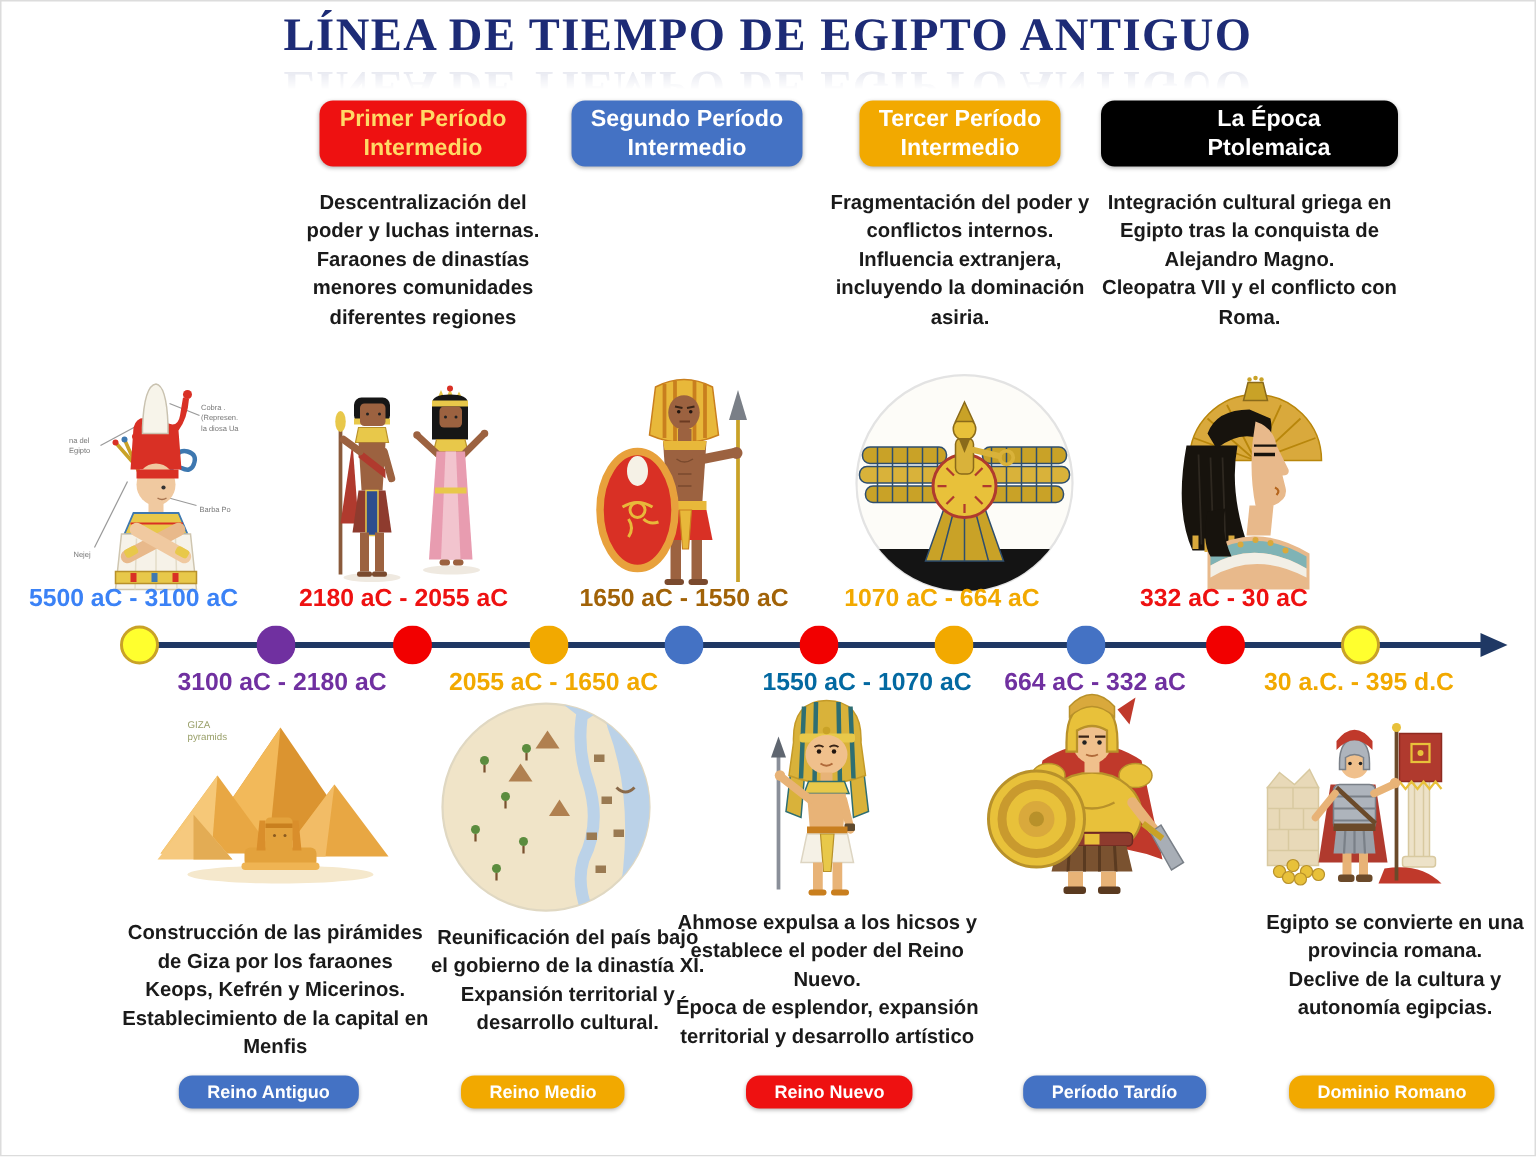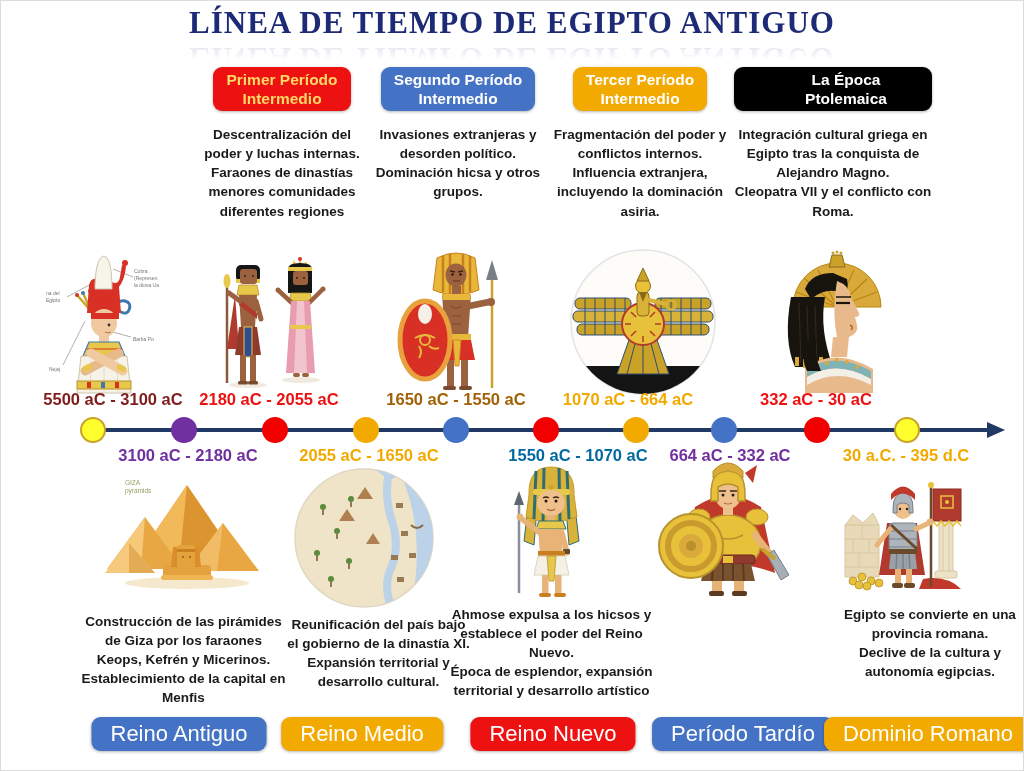--- a/index.html
+++ b/index.html
@@ -48,21 +48,21 @@
   .art svg{width:100%;height:100%;display:block;}
   .tiny{font-size:5px;fill:#777;font-family:"Liberation Sans",sans-serif;}
   .tiny2{font-size:6.5px;fill:#9aa06a;font-family:"Liberation Sans",sans-serif;}
   
   .btext{
     position:absolute;font-size:13.5px;font-weight:bold;color:#1a1a1a;
     text-align:center;line-height:1.42;white-space:pre-line;
   }
   .kingdom-box{
     position:absolute;top:716px;transform:translateX(-50%);color:#ffffff;
-    font-weight:normal;font-size:22px;padding:4px 19px;border-radius:9px;
+    font-weight:bold;font-size:12px;padding:4px 19px;border-radius:9px;
     white-space:nowrap;box-shadow:0 1px 3px rgba(0,0,0,.3);
   }
 </style>
 </head>
 <body>
 
 <div class="page">
 
   <h1 class="title" style="color: rgb(29, 43, 118);">LÍNEA DE TIEMPO DE EGIPTO ANTIGUO</h1>
   <div class="title reflection" aria-hidden="true" style="color: rgb(29, 43, 118);">LÍNEA DE TIEMPO DE EGIPTO ANTIGUO</div>
@@ -73,22 +73,20 @@
 Intermedio</div>
       </div>
     <p class="desc">Descentralización del poder y luchas internas.
 Faraones de dinastías menores comunidades diferentes regiones</p>
   </div>
   <div class="top-col" style="left:368px;width:178px;">
     <div class="header-slot">
         <div class="period-header" style="background-color: rgb(68, 114, 196); color: rgb(255, 255, 255);">Segundo Período
 Intermedio</div>
       </div>
-    <p class="desc">Invasiones extranjeras y desorden político.
-Dominación hicsa y otros grupos.</p>
   </div>
   <div class="top-col" style="left:548px;width:182px;">
     <div class="header-slot">
         <div class="period-header" style="background-color: rgb(242, 169, 0); color: rgb(255, 255, 255);">Tercer Período
 Intermedio</div>
       </div>
     <p class="desc">Fragmentación del poder y conflictos internos.
 Influencia extranjera, incluyendo la dominación asiria.</p>
   </div>
   <div class="top-col" style="left:733px;width:198px;">
@@ -285,21 +283,21 @@
           <circle cx="68" cy="124" r="2"></circle>
           <circle cx="78" cy="118" r="2"></circle>
           <circle cx="88" cy="115" r="2"></circle>
           <circle cx="98" cy="117" r="2"></circle>
           <circle cx="108" cy="122" r="2"></circle>
         </g>
       <path d="M56,96 Q52,116 58,126 L72,126 Q64,108 68,94 Z" fill="#17130D"></path>
     </svg>
   </div>
 
-  <div class="date above" style="left: 88px; color: #7f1d1d; margin-left: 24px;">5500 aC - 3100 aC</div>
+  <div class="date above" style="left: 88px; color: #3b82f6;">5500 aC - 3100 aC</div>
   <div class="date above" style="left: 268px; color: rgb(238, 17, 17);">2180 aC - 2055 aC</div>
   <div class="date above" style="left: 455px; color: #a16207;">1650 aC - 1550 aC</div>
   <div class="date above" style="left: 627px; color: rgb(242, 169, 0);">1070 aC - 664 aC</div>
   <div class="date above" style="left: 815px; color: rgb(238, 17, 17);">332 aC - 30 aC</div>
 
   <svg class="tl-svg" viewBox="0 0 1024 40">
     <line x1="85" y1="19" x2="988" y2="19" stroke="#1F3864" stroke-width="4" style="stroke: rgb(31, 56, 100);"></line>
     <polygon points="1004,19 986,11 986,27" fill="#1F3864" style="fill: rgb(31, 56, 100);"></polygon>
   </svg>
   <div class="dot" style="left: 92px; background-color: rgb(255, 255, 46); border-color: rgb(201, 162, 39);"></div>

